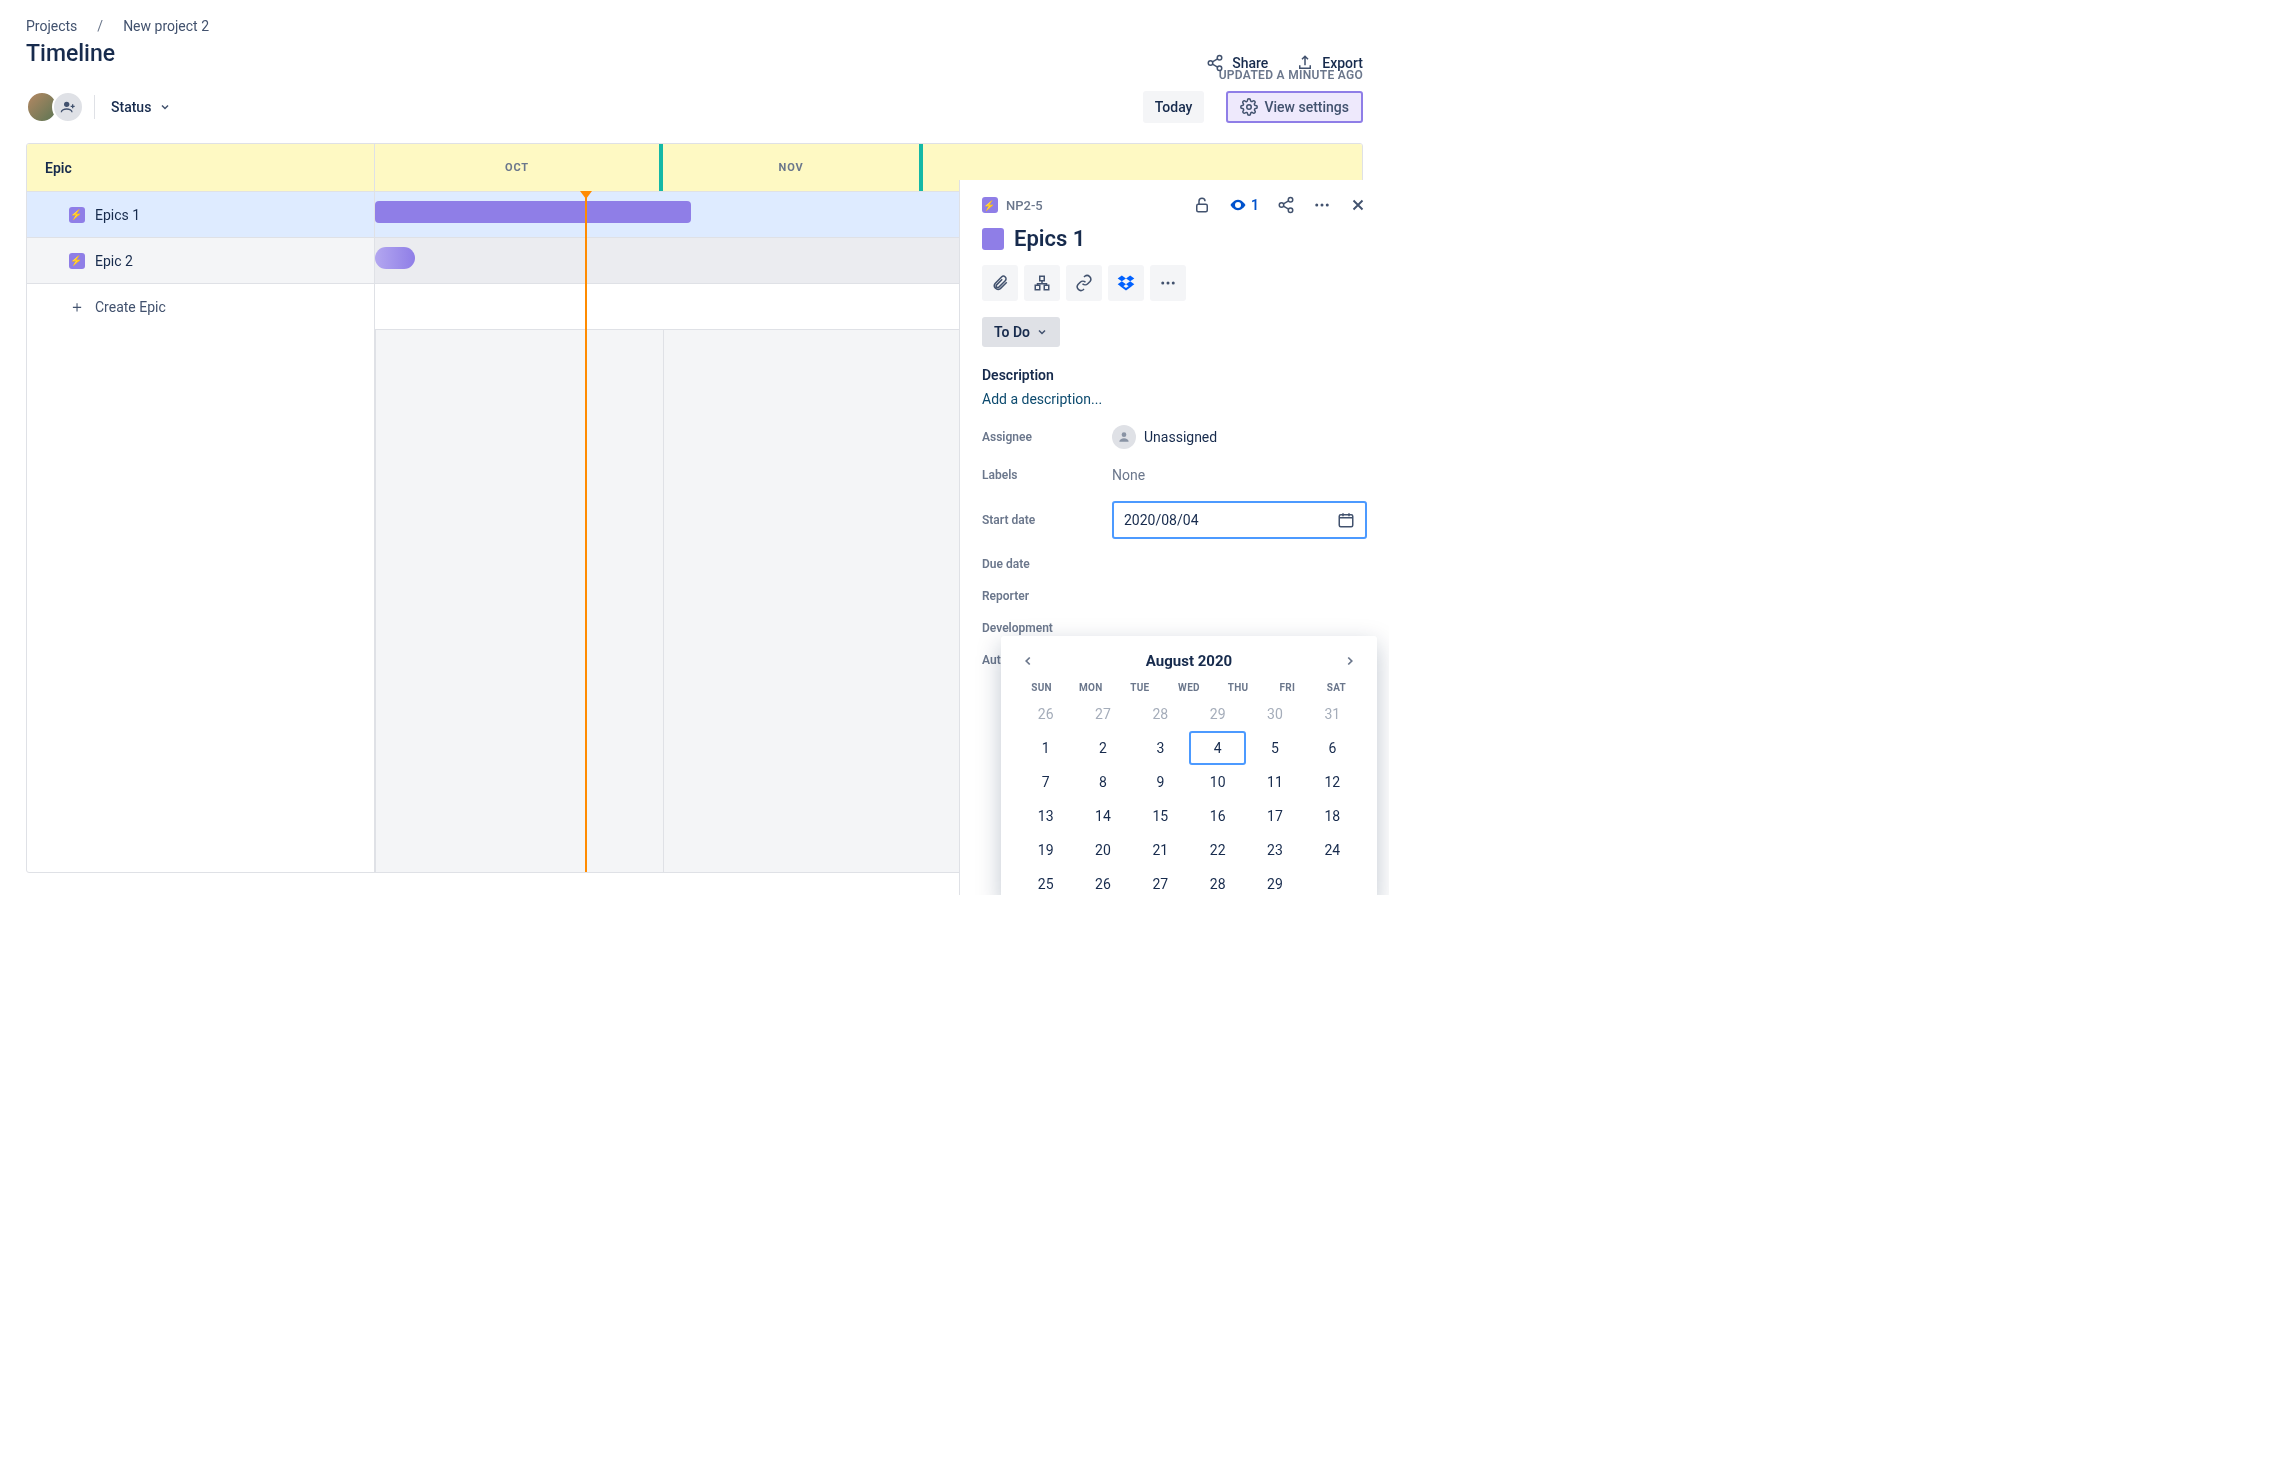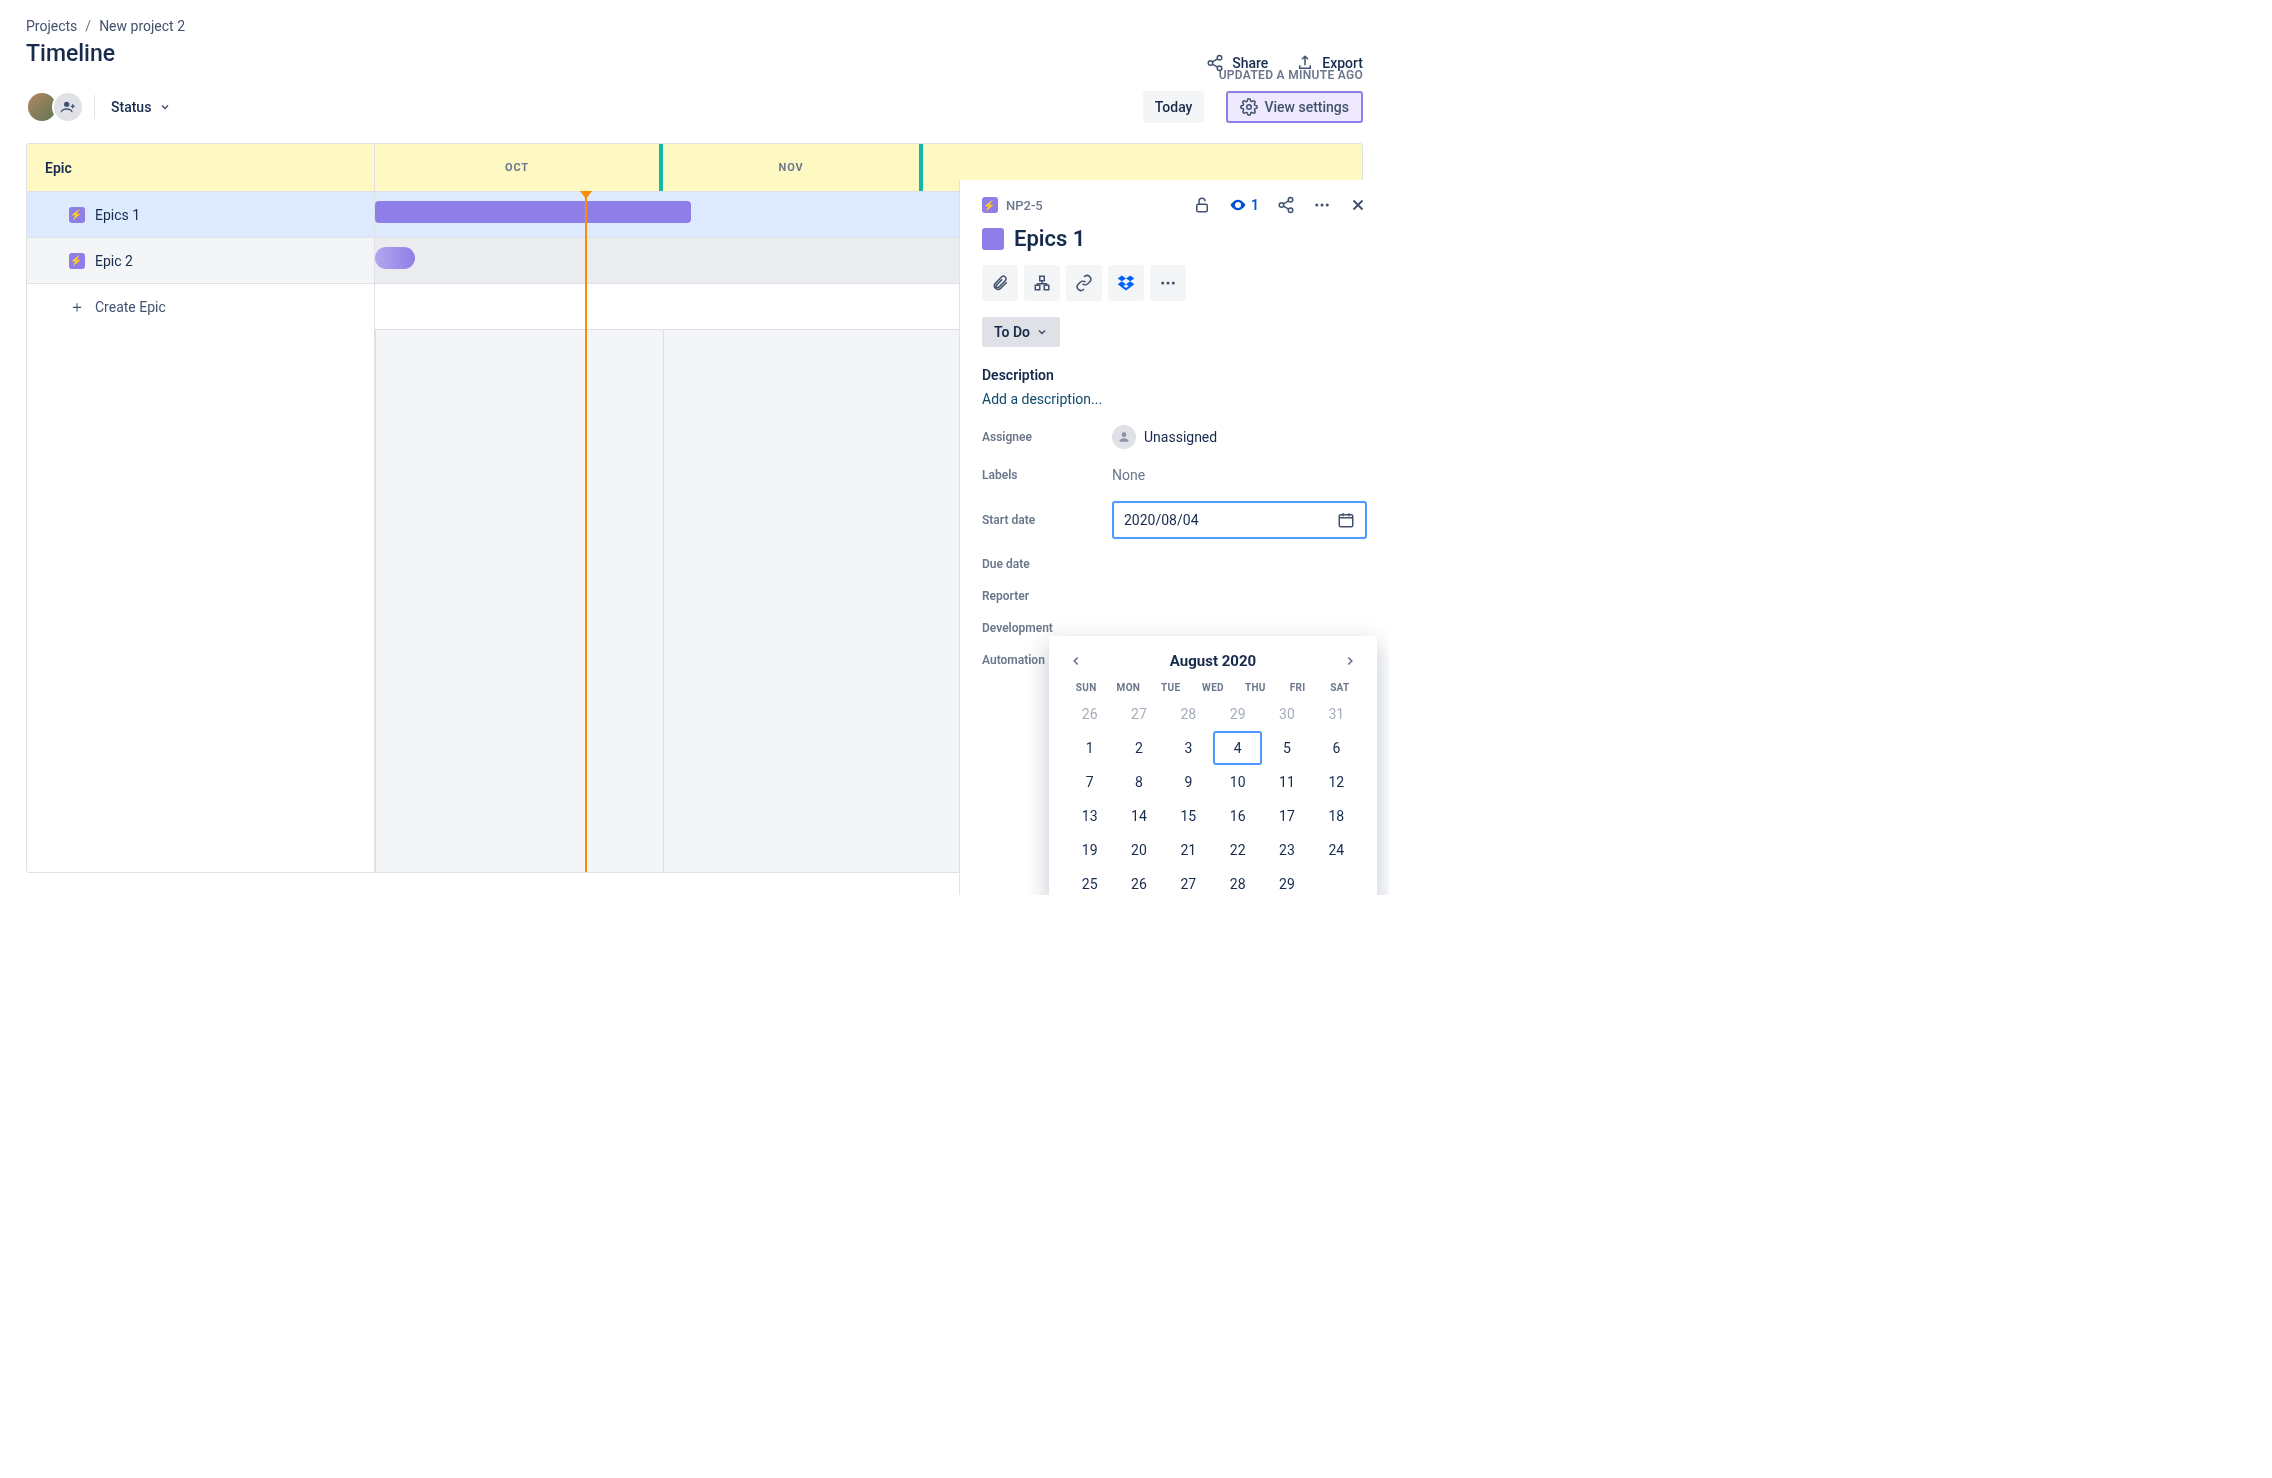--- a/index.html
+++ b/index.html
@@ -6,21 +6,21 @@
   body {
     font-family: -apple-system, BlinkMacSystemFont, "Segoe UI", Roboto, sans-serif;
     background: #fff;
     color: #172B4D;
     font-size: 14px;
   }
   .page { width: 1389px; height: 895px; position: relative; overflow: hidden; }
 
   
   .header { padding: 18px 26px 0 26px; }
-  .crumbs { display: flex; align-items: center; gap: 8px; color: #42526E; font-size: 14px; }
+  .crumbs { display: flex; align-items: center; gap: 20px; color: #42526E; font-size: 14px; }
   .crumbs a { color: #42526E; text-decoration: none; cursor: pointer; }
   .crumbs .sep { color: #6B778C; }
   .updated { position: absolute; right: 26px; top: 20px; color: #6B778C; font-size: 12px; letter-spacing: .3px; font-weight: 600; margin-top: 48px; }
   .title { font-size: 23px; font-weight: 500; color: #172B4D; margin-top: 6px; }
 
   .title-actions { position: absolute; right: 26px; top: 54px; display: flex; gap: 28px; align-items: center; }
   .title-action { display: flex; align-items: center; gap: 8px; font-size: 14px; color: #172B4D; cursor: pointer; font-weight: 500; }
 
   
   .toolbar { display: flex; align-items: center; padding: 20px 26px 0 26px; height: 60px; }
@@ -93,21 +93,21 @@
   .field-row { display: flex; align-items: center; margin-top: 18px; }
   .field-label { width: 130px; font-size: 12px; font-weight: 600; color: #6B778C; }
   .field-val { flex: 1; color: #172B4D; display: flex; align-items: center; gap: 8px; }
   .unassigned-av { width: 24px; height: 24px; border-radius: 50%; background: #DFE1E6; display: flex; align-items: center; justify-content: center; color: #8993A4; }
   .muted { color: #6B778C; }
 
   .date-input { flex: 1; border: 2px solid #4C9AFF; border-radius: 3px; height: 38px; display: flex; align-items: center; padding: 0 10px; justify-content: space-between; background: #fff; }
   .date-input input { border: none; outline: none; font-size: 14px; color: #172B4D; flex: 1; font-family: inherit; }
 
   
-  .calendar { position: absolute; right: 12px; top: 636px; width: 328px; background: #fff; border-radius: 3px; box-shadow: 0 8px 24px rgba(9,30,66,.25); padding: 14px 16px 0 16px; z-index: 50; }
+  .calendar { position: absolute; right: 12px; top: 636px; width: 376px; background: #fff; border-radius: 3px; box-shadow: 0 8px 24px rgba(9,30,66,.25); padding: 14px 16px 0 16px; z-index: 50; }
   .cal-head { display: flex; align-items: center; justify-content: space-between; margin-bottom: 10px; }
   .cal-head .nav { color: #6B778C; cursor: pointer; padding: 4px; }
   .cal-title { font-weight: 700; font-size: 15px; }
   .dow { display: grid; grid-template-columns: repeat(7,1fr); text-align: center; font-size: 10px; font-weight: 700; color: #6B778C; letter-spacing: .3px; margin-bottom: 4px; }
   .days { display: grid; grid-template-columns: repeat(6,1fr); }
   .day { height: 34px; display: flex; align-items: center; justify-content: center; font-size: 14px; cursor: pointer; color: #172B4D; }
   .day.other { color: #A5ADBA; }
   .day.sel { border: 2px solid #4C9AFF; border-radius: 3px; }
 
   svg { display: block; }

